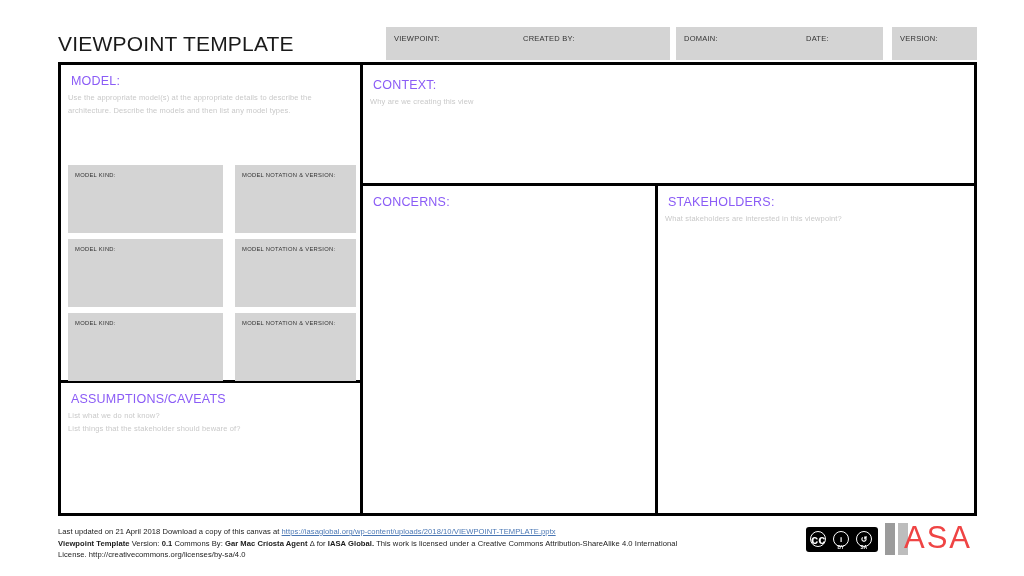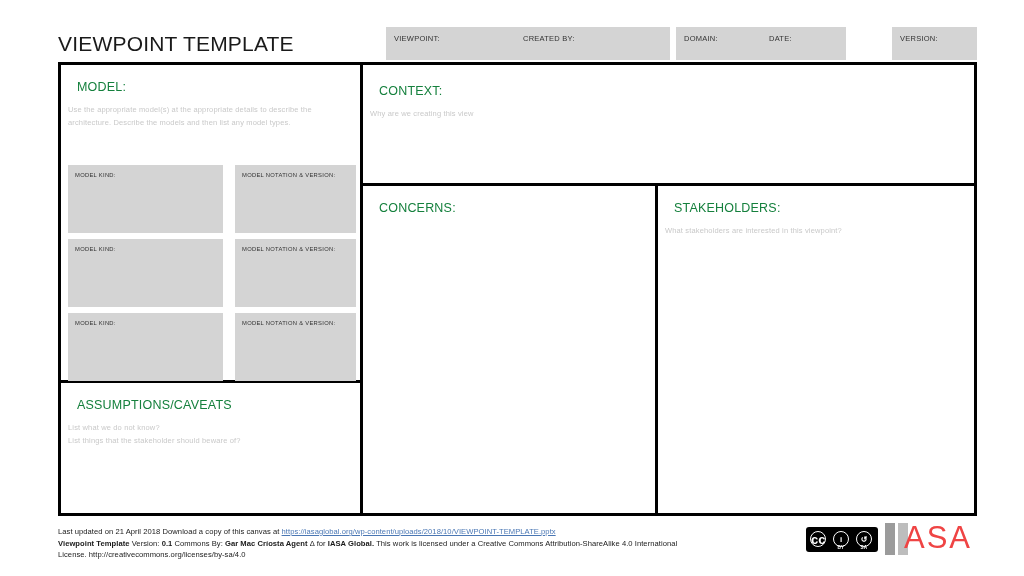--- a/index.html
+++ b/index.html
@@ -44,21 +44,21 @@
     left: 8px;
     top: 7px;
     font-size: 7.5px;
     letter-spacing: 0.25px;
     color: #333333;
     white-space: nowrap;
   }
   .hdr-viewpoint { left: 374px; width: 149px; margin-left: 12px; }
   .hdr-createdby { left: 515px; width: 155px; }
   .hdr-domain    { left: 676px; width: 145px; }
-  .hdr-date      { left: 761px; width:  85px; }
+  .hdr-date      { left: 798px; width:  85px; }
   .hdr-version   { left: 892px; width:  85px; }
 
   
   .canvas {
     position: absolute;
     left: 58px;
     top: 62px;
     width: 919px;
     height: 454px;
     border: 3px solid #000000;
@@ -104,23 +104,23 @@
   .hdivider-left {
     position: absolute;
     left: 0; top: 315px;
     width: 299px; height: 3px;
     background: #000000;
   }
 
   .sec-title {
     font-size: 12.5px;
     font-weight: 400;
-    color: #15803d;
+    color: #8b5cf6;
     letter-spacing: 0.2px;
-    margin: 9px;
+    margin: 3px;
     white-space: nowrap;
   }
   .sec-sub {
     font-size: 7.5px;
     color: #c9c9c9;
     letter-spacing: 0.15px;
     margin: 0;
     line-height: 13px;
   }
   .sec-pad {

